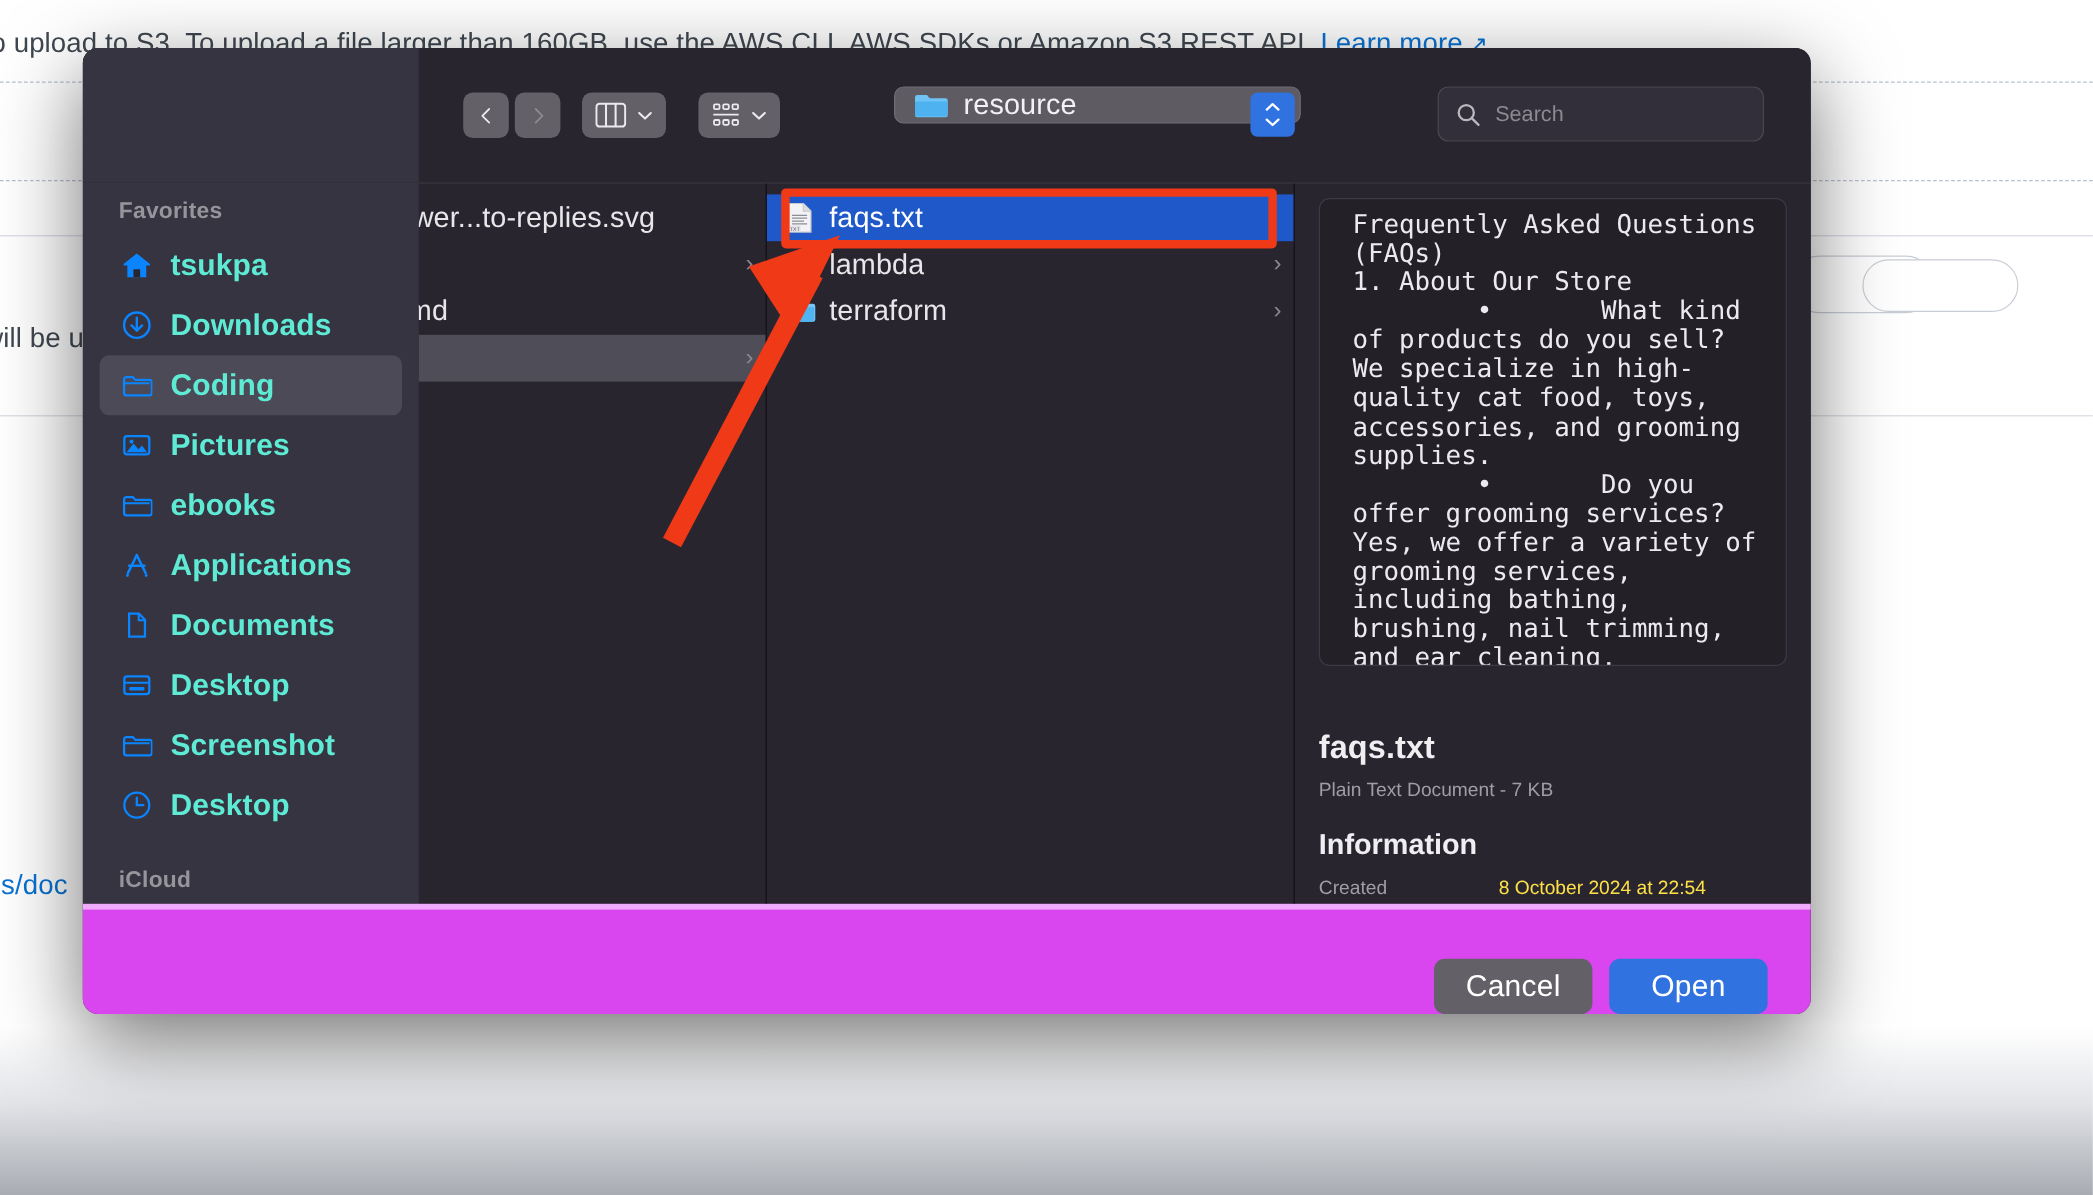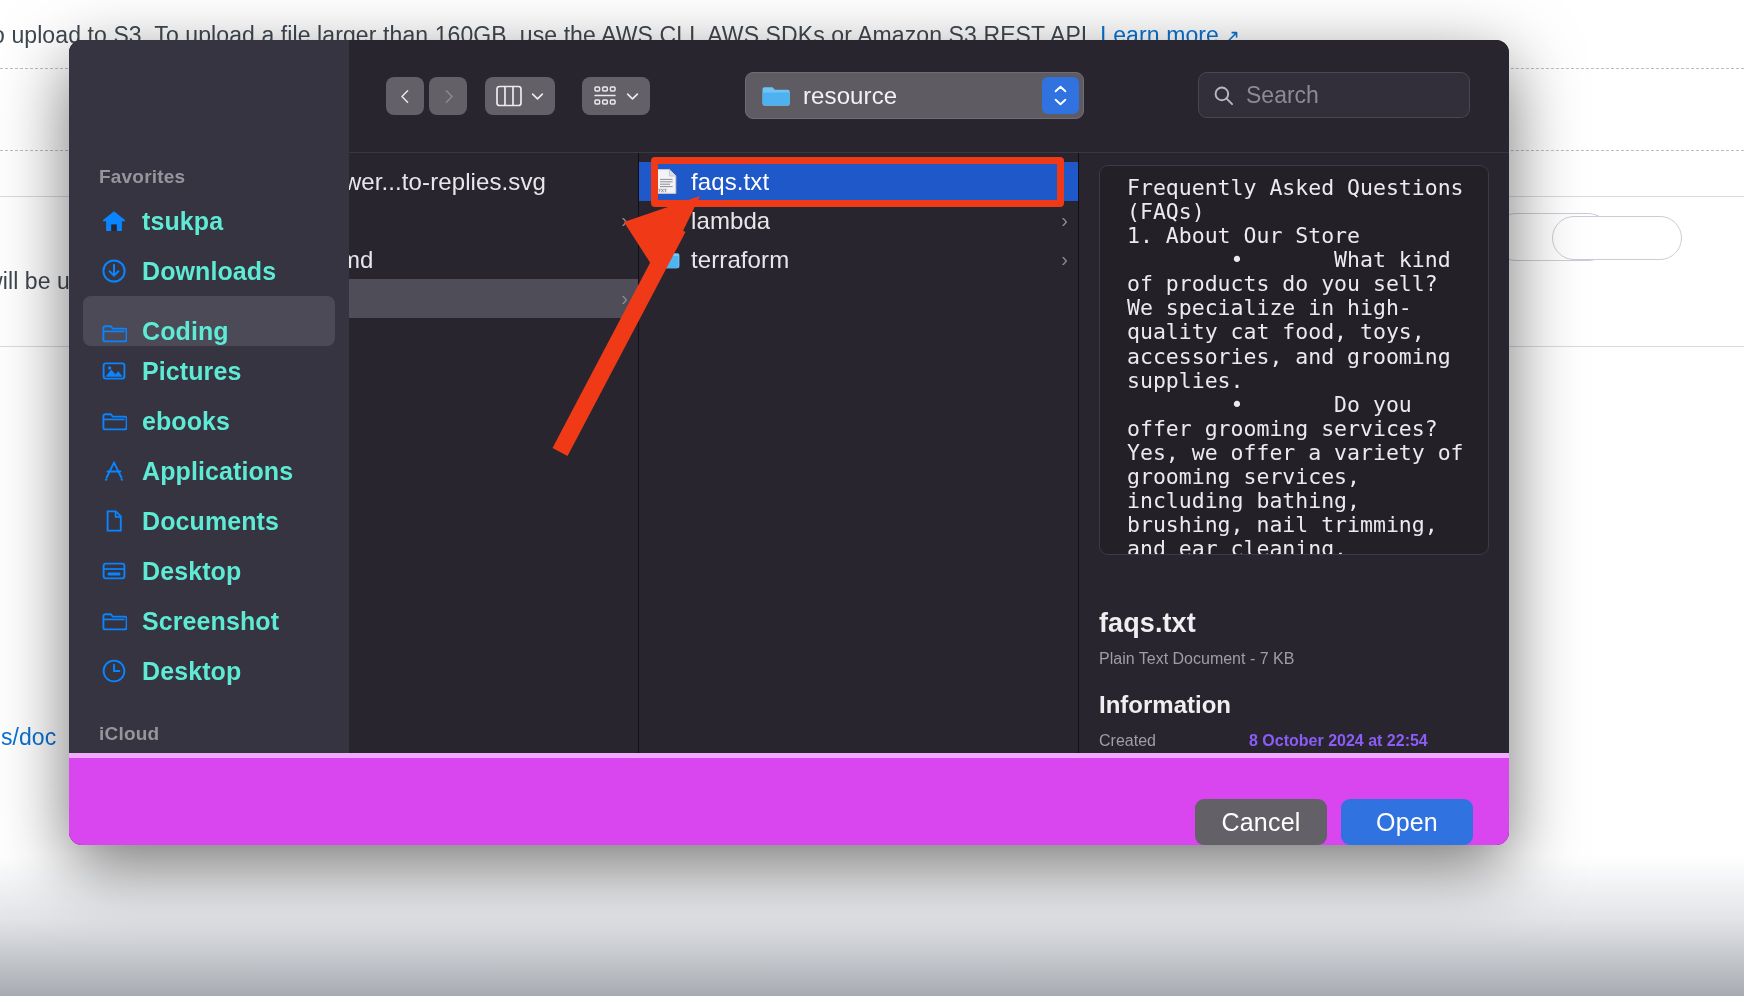--- a/index.html
+++ b/index.html
@@ -112,21 +112,21 @@
   .tb-group.view  { left: 416px; }
   .tb-group.group { left: 513px; }
   .chev-dn { width: 13px; height: 9px; display:block; }
 
   
   .path-popup {
     position: absolute;
     left: 676px;
     top: 32px;
     width: 339px;
-    height: 47px;
+    height: 31px;
     background: #5e5b63;
     border-radius: 8px;
     border: 1px solid #6f6c75;
     display: flex;
     align-items: center;
     padding-left: 15px;
     gap: 12px;
   }
   .path-popup .pname {
     color: #f2f2f4;
@@ -160,21 +160,21 @@
     padding-left: 14px;
     gap: 12px;
   }
   .search-box svg { width: 21px; height: 21px; }
   .search-input {
     background: transparent;
     border: 0;
     outline: 0;
     color: #22c55e;
     font-family: "Liberation Sans", sans-serif;
-    font-size: 23px;
+    font-size: 18px;
     width: 190px;
   }
   .search-input::placeholder { color: #8c8a93; }
 
   
   .dialog-body {
     flex: 1 1 auto;
     display: flex;
     min-height: 0;
     position: relative;
@@ -202,21 +202,21 @@
     height: 50px;
     margin: 0 14px;
     padding-left: 18px;
     border-radius: 8px;
     color: #5eead4;
     font-size: 25px;
     letter-spacing: .1px;
     white-space: nowrap;
     font-weight: bold;
   }
-  .sb-item.selected { background: #4c4a56; align-items: flex-end; }
+  .sb-item.selected { background: #4c4a56; }
   .sb-ico { width: 26px; height: 26px; flex: 0 0 26px; display:block; }
 
   
   .columns {
     flex: 1 1 auto;
     display: flex;
     min-width: 0;
     background: #29252f;
     border-top: 1px solid #3a3642;
   }
@@ -298,21 +298,21 @@
     font-size: 24px;
     font-weight: bold;
   }
   .pv-kv {
     margin: 13px 20px 0 20px;
     display: flex;
     font-size: 16px;
     align-items: flex-end;
   }
   .pv-kv .k { color: #9f9da6; flex: 0 0 150px; }
-  .pv-kv .v { color: #8b5cf6; font-weight: bold; }
+  .pv-kv .v { color: #fde047; font-weight: normal; }
 
   
   .footer {
     flex: 0 0 92px;
     border-top: 5px solid #f0abfc;
     background: #d946ef;
     display: flex;
     align-items: flex-end;
     justify-content: flex-end;
     gap: 14px;

